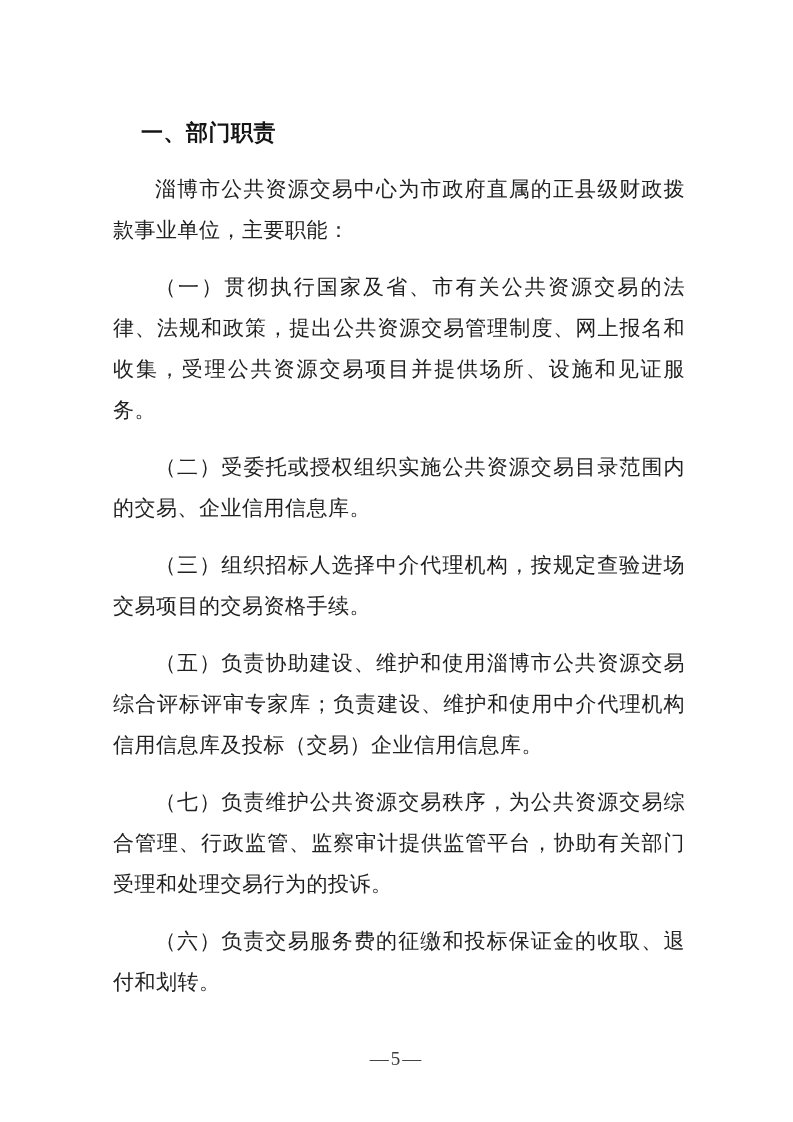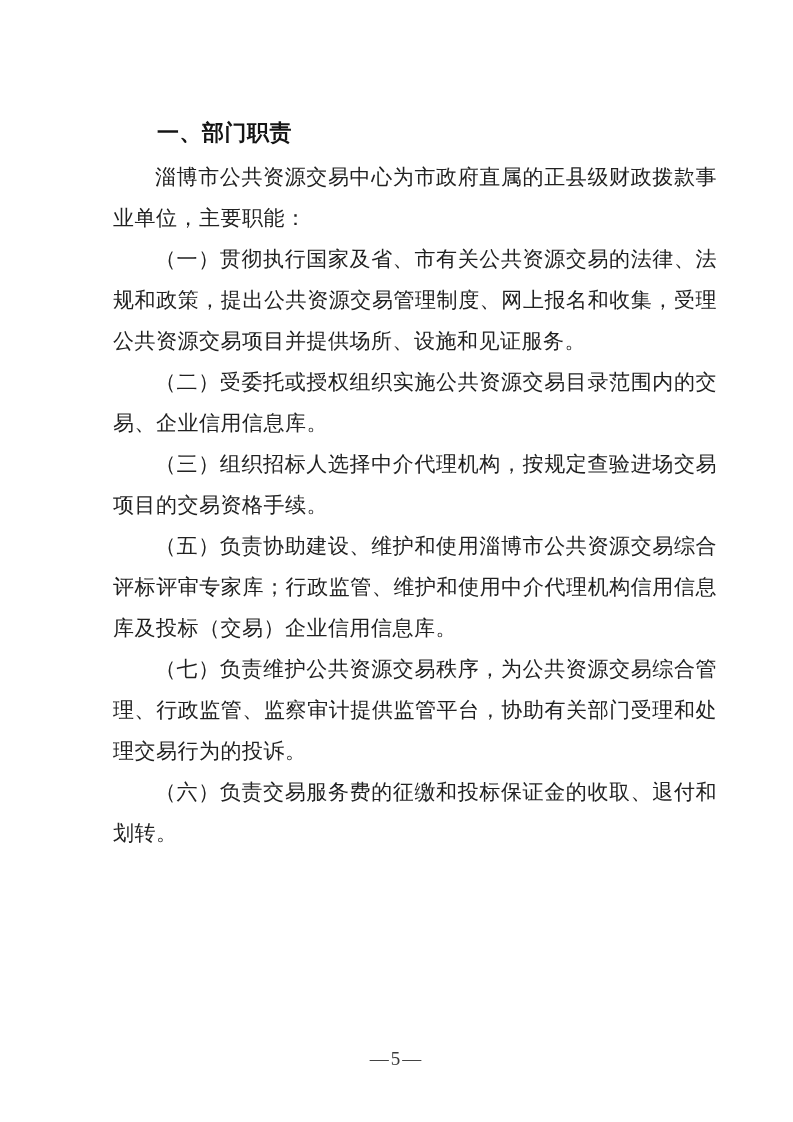--- a/index.html
+++ b/index.html
@@ -13,36 +13,36 @@
     position: relative;
     overflow: hidden;
   }
   .page {
     position: absolute;
     inset: 0;
     background: #ffffff;
   }
   .doc-content {
     position: absolute;
-    left: 113px;
+    left: 97px;
     top: 112px;
     width: 604px;
   }
   .doc-heading {
     margin: 0 0 4px 0;
     font-family: "Liberation Sans", "DejaVu Sans", sans-serif;
     font-weight: bold;
     font-size: 22px;
     line-height: 41px;
     color: #141414;
     text-indent: 2em;
     letter-spacing: 0.5px;
   }
   .doc-para {
-    margin: 0;
+    margin: 16px;
     font-family: "Liberation Serif", "DejaVu Serif", serif;
     font-size: 21px;
     line-height: 41px;
     color: #212121;
     text-indent: 2em;
     text-align: justify;
     text-justify: inter-character;
     letter-spacing: 0.5px;
     word-break: normal;
     overflow-wrap: break-word;
@@ -62,18 +62,18 @@
 </head>
 <body>
 
 <div class="page">
   <div class="doc-content">
     <h1 class="doc-heading">一、部门职责</h1>
     <p class="doc-para">淄博市公共资源交易中心为市政府直属的正县级财政拨款事业单位，主要职能：</p>
     <p class="doc-para">（一）贯彻执行国家及省、市有关公共资源交易的法律、法规和政策，提出公共资源交易管理制度、网上报名和收集，受理公共资源交易项目并提供场所、设施和见证服务。</p>
     <p class="doc-para">（二）受委托或授权组织实施公共资源交易目录范围内的交易、企业信用信息库。</p>
     <p class="doc-para">（三）组织招标人选择中介代理机构，按规定查验进场交易项目的交易资格手续。</p>
-    <p class="doc-para">（五）负责协助建设、维护和使用淄博市公共资源交易综合评标评审专家库；行政监管、维护和使用中介代理机构信用信息库及投标（交易）企业信用信息库。</p>
+    <p class="doc-para">（五）负责协助建设、维护和使用淄博市公共资源交易综合评标评审专家库；负责建设、维护和使用中介代理机构信用信息库及投标（交易）企业信用信息库。</p>
     <p class="doc-para">（七）负责维护公共资源交易秩序，为公共资源交易综合管理、行政监管、监察审计提供监管平台，协助有关部门受理和处理交易行为的投诉。</p>
     <p class="doc-para">（六）负责交易服务费的征缴和投标保证金的收取、退付和划转。</p>
   </div>
   <div class="page-number">—5—</div>
 </div>
 
 </body></html>

